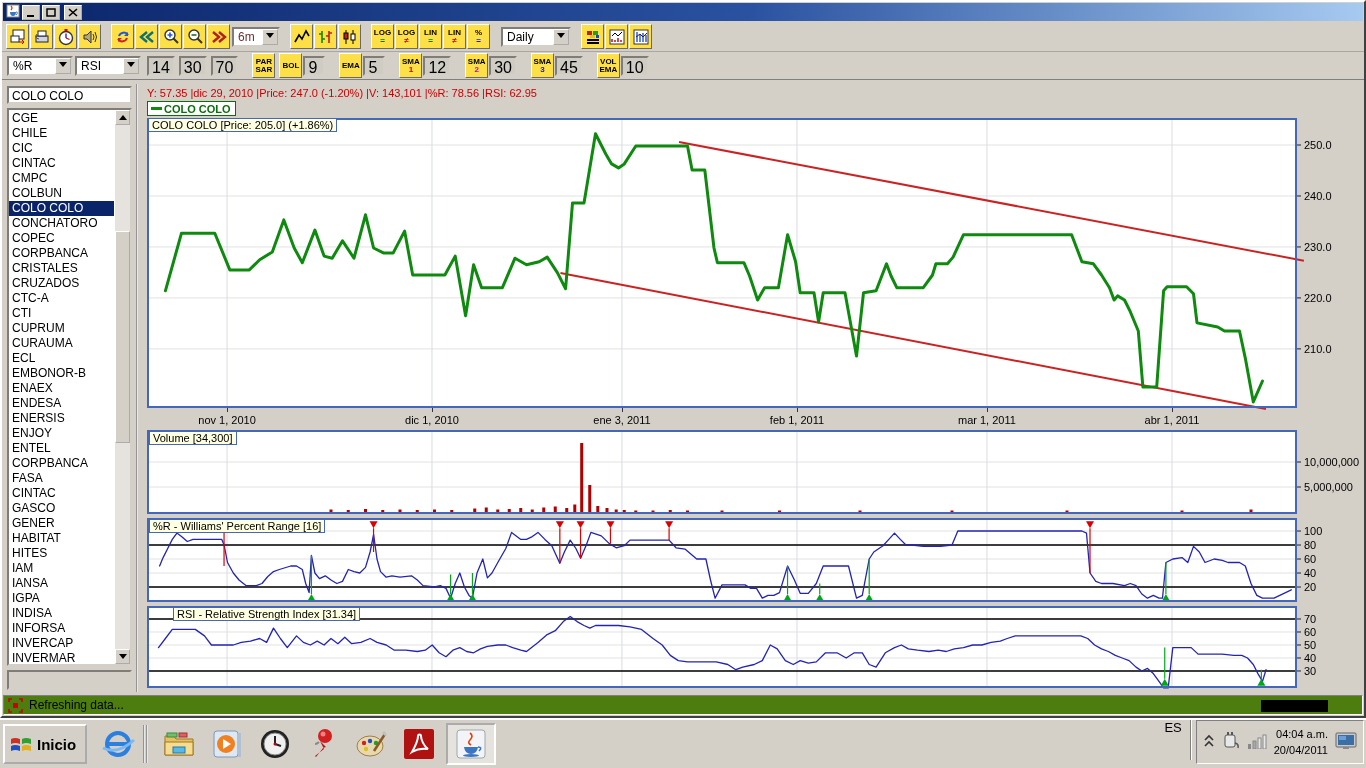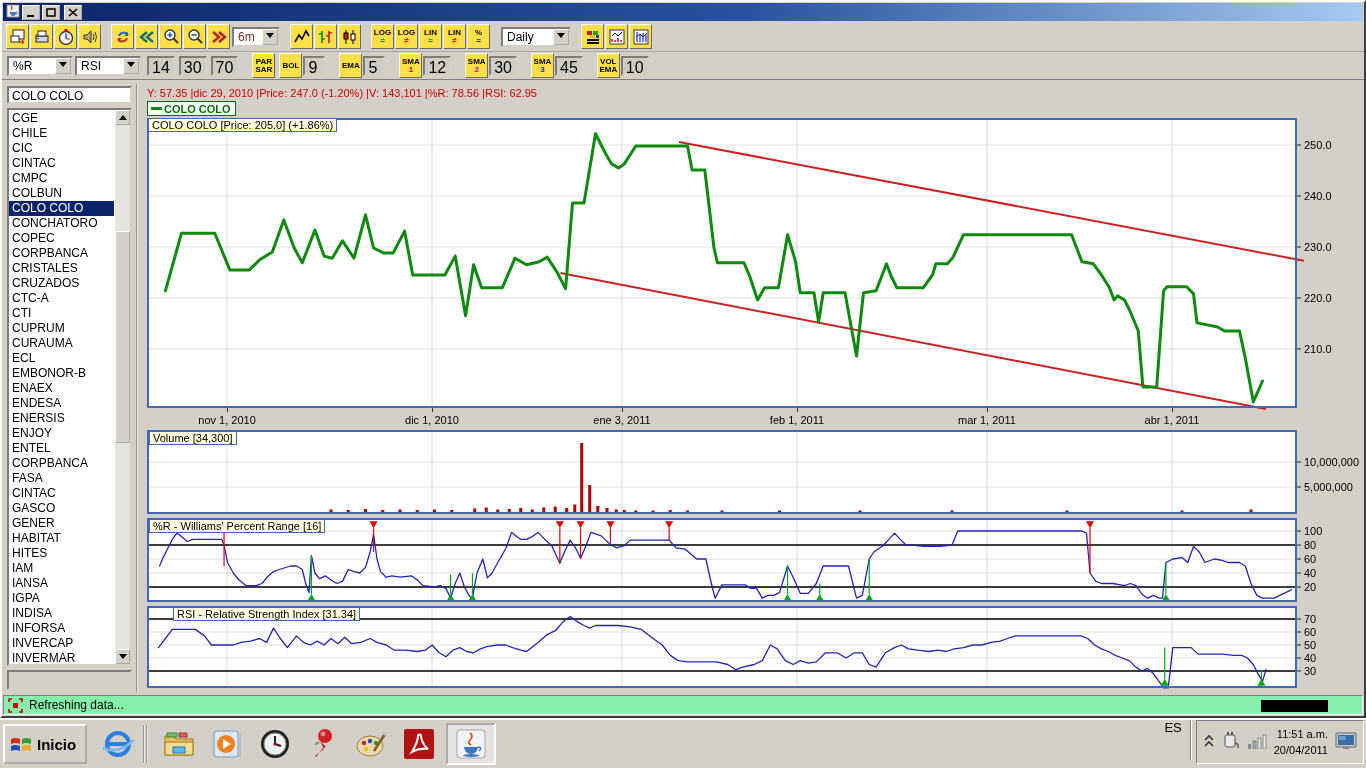--- a/index.html
+++ b/index.html
@@ -67,21 +67,21 @@
   #tip-volume { left:9px; top:347px; }
   #tip-wr { left:9px; top:435px; }
   #tip-rsi { left:9px; top:523px;margin-left:24px; }
   svg.panel { position:absolute; left:7px; overflow:visible; }
   #svg-price { top:34px; } #svg-volume { top:346px; } #svg-wr { top:434px; } #svg-rsi { top:522px; }
   .x-strip { position:absolute; left:7px; top:324px; width:1210px; height:34px; }
   .x-strip .xl { position:absolute; top:6px; width:90px; margin-left:-45px; text-align:center; font-size:11px; }
   .x-strip .xt { position:absolute; top:0; width:1px; height:4px; background:#334; }
 
   
-  .statusbar { position:absolute; left:1px; right:1px; bottom:1px; height:20px; background:#86efac;
+  .statusbar { position:absolute; left:1px; right:1px; bottom:1px; height:20px; background:#4d7c0f;
     border:1px solid; border-color:#808080 #fff #fff #808080; display:flex; align-items:center; padding:0 4px; font-size:12px; }
   .statusbar .sicon { margin-right:6px; display:flex; }
   .black-box { position:absolute; right:34px; top:4px; width:67px; height:12px; background:#000; }
 
   
   .taskbar { position:absolute; left:0; top:718px; width:1366px; height:50px; background:#d4d0c8;
     border-top:2px solid #fff; display:flex; align-items:center; }
   .start-btn { margin-left:3px; height:40px; padding:0 9px 0 5px; background:#d4d0c8; border:2px outset #fff;
     display:flex; align-items:center; gap:5px; font-weight:bold; font-size:15px; }
   .ql-icon { width:34px; height:34px; margin-left:14px; display:flex; align-items:center; justify-content:center; }
@@ -682,21 +682,21 @@
         </span>
         <span>
           <svg width="20" height="16">
               <rect x="1" y="11" width="3" height="5" fill="#888"></rect>
               <rect x="6" y="8" width="3" height="8" fill="#aaa" stroke="#888"></rect>
               <rect x="11" y="5" width="3" height="11" fill="#e8e8e8" stroke="#888"></rect>
               <rect x="16" y="2" width="3" height="14" fill="#e8e8e8" stroke="#888"></rect>
             </svg>
         </span>
         <span class="clock">
-          <span>11:51 a.m.</span><br>
+          <span>04:04 a.m.</span><br>
           <span>20/04/2011</span>
         </span>
         <span>
           <svg width="22" height="20">
               <rect x="1" y="2" width="20" height="14" rx="1" fill="#c8c8c8" stroke="#666"></rect>
               <rect x="3" y="4" width="16" height="10" fill="#3a6ea5"></rect>
               <rect x="4" y="5" width="7" height="4" fill="#6a9ed5"></rect>
               <rect x="8" y="16" width="6" height="2" fill="#888"></rect>
             </svg>
         </span>

